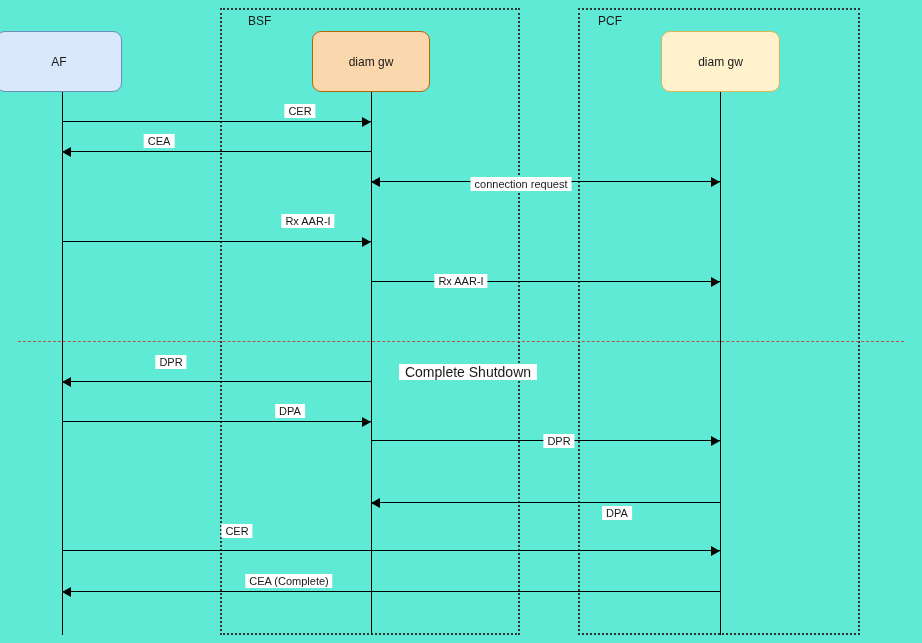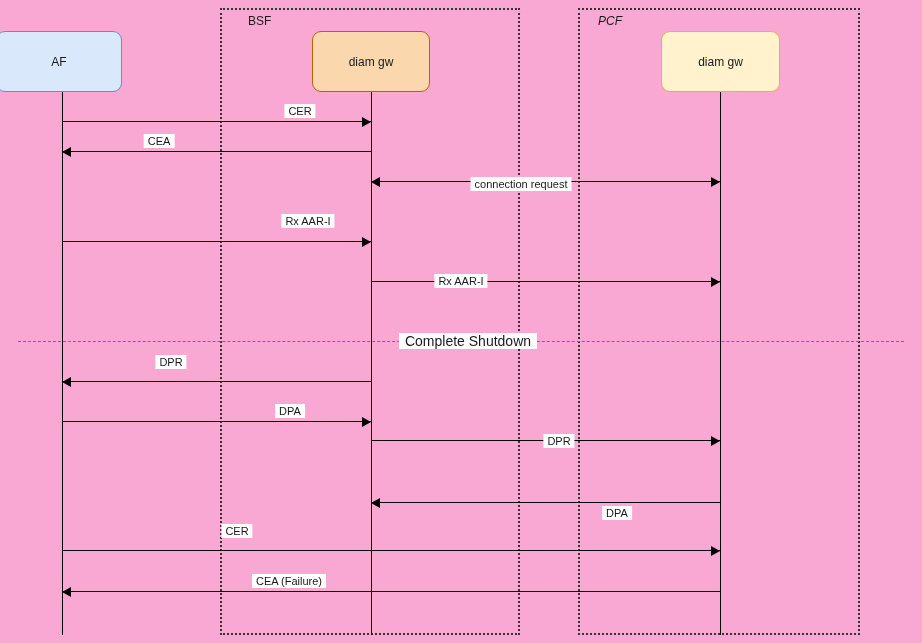--- a/index.html
+++ b/index.html
@@ -8,21 +8,21 @@
     padding: 0;
     background: #ffffff;
   }
   body {
     font-family: "Liberation Sans", sans-serif;
   }
   #canvas {
     position: relative;
     width: 922px;
     height: 643px;
-    background: #f9a8d4;
+    background: #5eead4;
     overflow: hidden;
   }
 
   
   .group-box {
     position: absolute;
     border: 2px dotted #333333;
     box-sizing: border-box;
     background: transparent;
   }
@@ -102,30 +102,31 @@
     border-top: 1px dashed #b85450;
   }
   .divider-label {
     position: absolute;
     font-size: 14px;
     color: #1a1a1a;
     white-space: nowrap;
     background: #ffffff;
     padding: 0 6px;
     line-height: 16px;
+    margin-top: 31px;
   }
 </style>
 </head>
 <body>
 
 <div id="canvas">
     <div class="group-box" style="left: 220px; top: 8px; width: 300px; height: 627px;"></div>
     <div class="group-label" style="left: 248px; top: 14px;">BSF</div>
     <div class="group-box" style="left: 578px; top: 8px; width: 282px; height: 627px;"></div>
-    <div class="group-label" style="left: 598px; top: 14px; font-style: italic;">PCF</div>
+    <div class="group-label" style="left: 598px; top: 14px;">PCF</div>
     <div class="lifeline" style="left: 62px; top: 92px; height: 543px;"></div>
     <div class="lifeline" style="left: 371px; top: 92px; height: 543px;"></div>
     <div class="lifeline" style="left: 720px; top: 92px; height: 543px;"></div>
     <div class="msg" style="left: 62px; top: 121px; width: 309px;"></div>
     <div class="arrowhead right" style="top: 116.5px; left: 362px;"></div>
     <div class="msg-label" style="left: 300px; top: 104px; transform: translateX(-50%);">CER</div>
     <div class="msg" style="left: 62px; top: 151px; width: 309px;"></div>
     <div class="arrowhead left" style="top: 146.5px; left: 62px;"></div>
     <div class="msg-label" style="left: 159px; top: 134px; transform: translateX(-50%);">CEA</div>
     <div class="msg" style="left: 371px; top: 181px; width: 349px;"></div>
@@ -148,19 +149,19 @@
     <div class="arrowhead right" style="top: 435.5px; left: 711px;"></div>
     <div class="msg-label" style="left: 559px; top: 434px; transform: translateX(-50%);">DPR</div>
     <div class="msg" style="left: 371px; top: 502px; width: 349px;"></div>
     <div class="arrowhead left" style="top: 497.5px; left: 371px;"></div>
     <div class="msg-label" style="left: 617px; top: 506px; transform: translateX(-50%);">DPA</div>
     <div class="msg" style="left: 62px; top: 550px; width: 658px;"></div>
     <div class="arrowhead right" style="top: 545.5px; left: 711px;"></div>
     <div class="msg-label" style="left: 237px; top: 524px; transform: translateX(-50%);">CER</div>
     <div class="msg" style="left: 62px; top: 591px; width: 658px;"></div>
     <div class="arrowhead left" style="top: 586.5px; left: 62px;"></div>
-    <div class="msg-label" style="left: 289px; top: 574px; transform: translateX(-50%);">CEA (Failure)</div>
+    <div class="msg-label" style="left: 289px; top: 574px; transform: translateX(-50%);">CEA (Complete)</div>
     <div class="actor-box actor-af" style="left: -4px; top: 31px; width: 126px; height: 61px;">AF</div>
     <div class="actor-box actor-orange" style="left: 312px; top: 31px; width: 118px; height: 61px;">diam gw</div>
     <div class="actor-box actor-yellow" style="left: 661px; top: 31px; width: 119px; height: 61px;">diam gw</div>
     <div class="divider-line" style="left: 18px; top: 341px; width: 886px; border-top-color: rgb(184, 84, 80);"></div>
     <div class="divider-label" style="left: 468px; top: 333px; transform: translateX(-50%);">Complete Shutdown</div>
   </div>
 
 </body></html>

